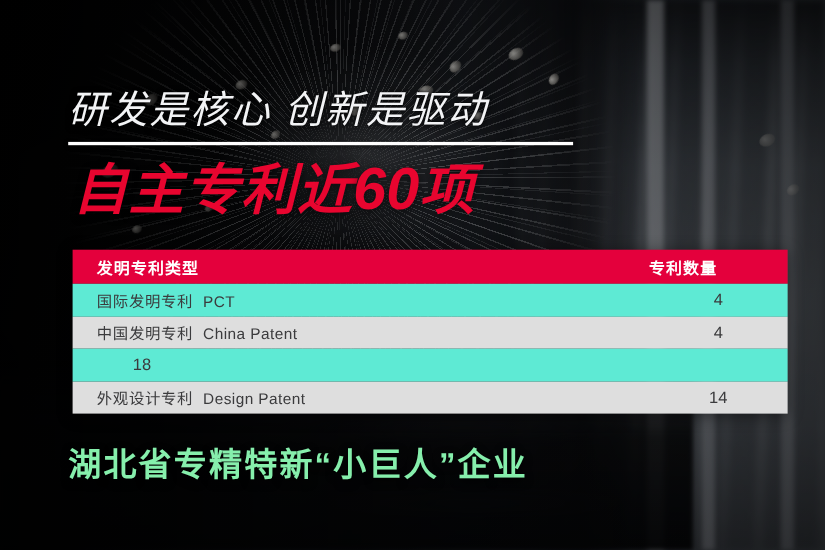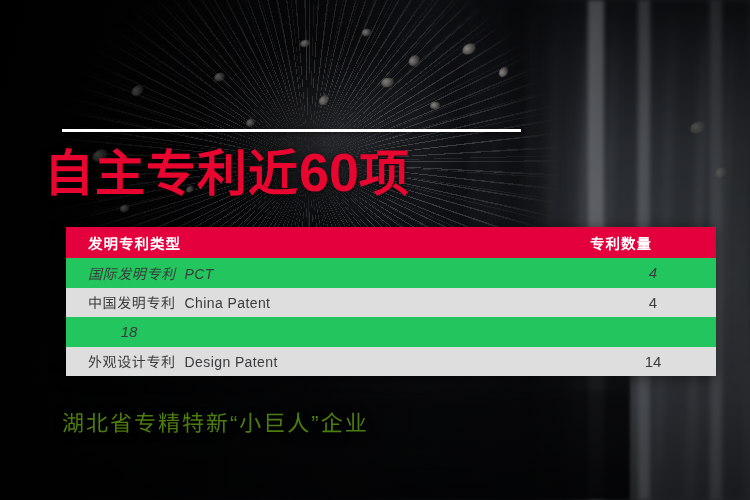--- a/index.html
+++ b/index.html
@@ -106,23 +106,23 @@
     color:#f2f3f5;letter-spacing:2px;
     text-shadow:0 2px 7px rgba(0,0,0,.82),0 0 2px rgba(0,0,0,.7);
     white-space:nowrap;
   }
   .rule{
     position:absolute;left:62px;top:129px;
     width:459px;height:3px;background:#ffffff;
     box-shadow:0 1px 4px rgba(0,0,0,.6);
   }
   .headline-2{
-    position:absolute;left:44px;top:143px;
+    position:absolute;left:66px;top:143px;
     font-size:50px;line-height:58px;
-    font-weight:700;
+    font-style:italic;font-weight:700;
     color:#e8052f;letter-spacing:1px;
     text-shadow:0 2px 8px rgba(0,0,0,.6);
     white-space:nowrap;
   }
   .headline-2 .num{font-size:54px;letter-spacing:0;}
 
   
   .patent-table{
     position:absolute;left:66px;top:227px;width:650px;
     box-shadow:0 2px 14px rgba(0,0,0,.45);
@@ -133,38 +133,38 @@
   }
   .pt-head .c1{
     flex:1;padding-left:22px;
     color:#ffffff;font-size:14.5px;font-weight:700;letter-spacing:1px;
   }
   .pt-head .c2{
     width:126px;
     color:#ffffff;font-size:14.5px;font-weight:700;letter-spacing:1px;
   }
   .pt-row{display:flex;align-items:center;height:29.5px;}
-  .pt-row.odd{background:#22c55e;font-style:italic;}
+  .pt-row.odd{background:#5eead4;}
   .pt-row.even{background:#dedede;}
   .pt-row .c1{
     flex:1;padding-left:22px;
     color:#3b3b3d;font-size:14px;letter-spacing:.4px;
     white-space:nowrap;overflow:hidden;
   }
   .pt-row .c1 .zh{letter-spacing:.6px;}
   .pt-row .c1 .en{margin-left:9px;}
   .pt-row .c2{
     width:126px;text-align:center;
     color:#3b3b3d;font-size:15px;
   }
 
   .caption{
     position:absolute;left:62px;top:404px;
-    font-size:22px;line-height:40px;font-weight:400;
-    color:#4d7c0f;letter-spacing:2px;
+    font-size:30px;line-height:40px;font-weight:700;
+    color:#86efac;letter-spacing:2px;
     text-shadow:0 2px 8px rgba(0,0,0,.85);
     white-space:nowrap;
   }
 </style>
 </head>
 <body>
 
 <div id="banner">
 
   <div class="bg-layer bg-base"></div>
@@ -191,20 +191,21 @@
     <i style="left:120px;top:205px;width:9px;height:7px;transform:rotate(-18deg);"></i>
     <i style="left:186px;top:186px;width:8px;height:6px;transform:rotate(-42deg);"></i>
     <i style="left:690px;top:122px;width:15px;height:11px;transform:rotate(-25deg);opacity:.55;"></i>
     <i style="left:715px;top:168px;width:12px;height:9px;transform:rotate(-35deg);opacity:.5;"></i>
   </div>
 
   <div class="bg-layer bg-vignette"></div>
 
   <div class="content">
 
+    <div class="headline-1">研发是核心 创新是驱动</div>
 
     <div class="rule"></div>
 
     <div class="headline-2">
       <span>自主专利近</span><span class="num">60</span><span>项</span>
     </div>
 
     <div class="patent-table">
 
       <div class="pt-head">

